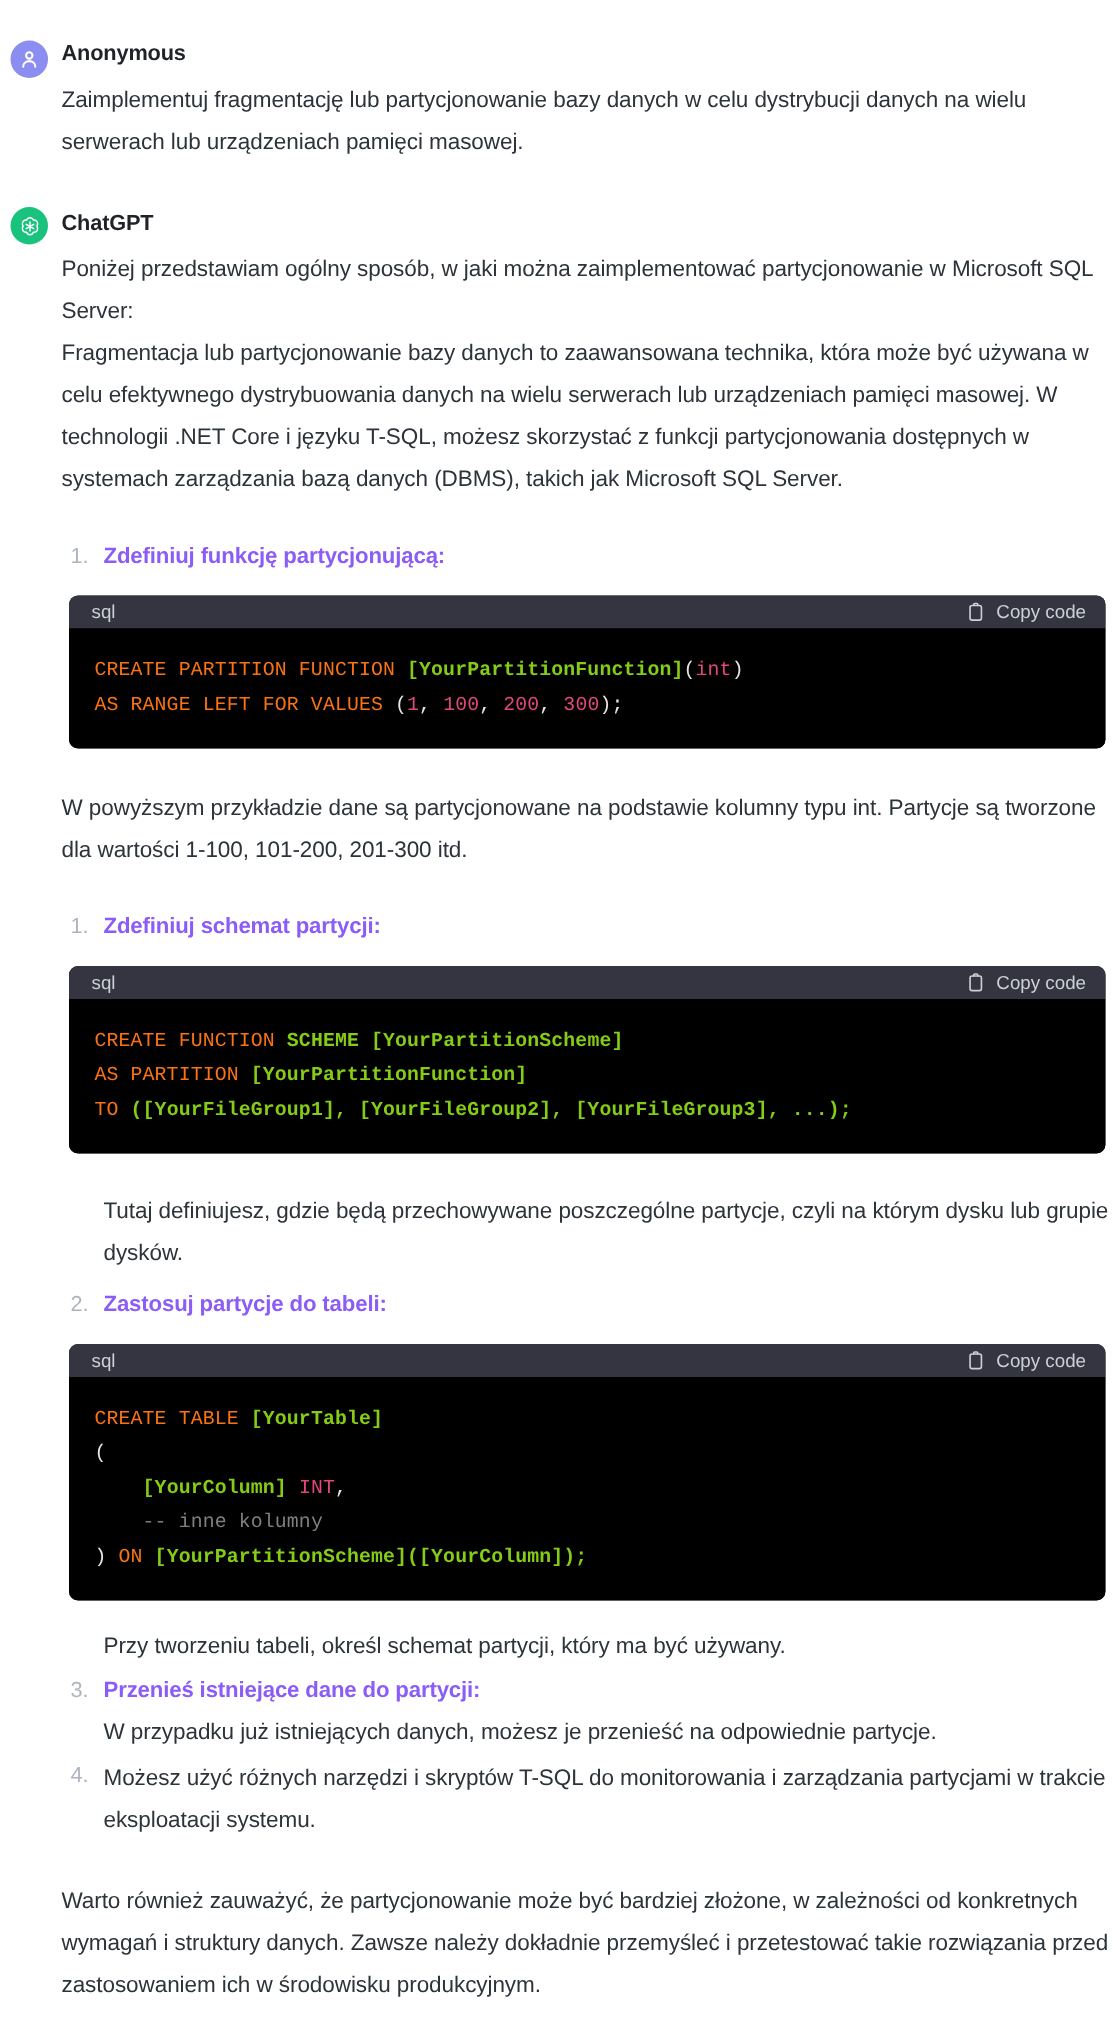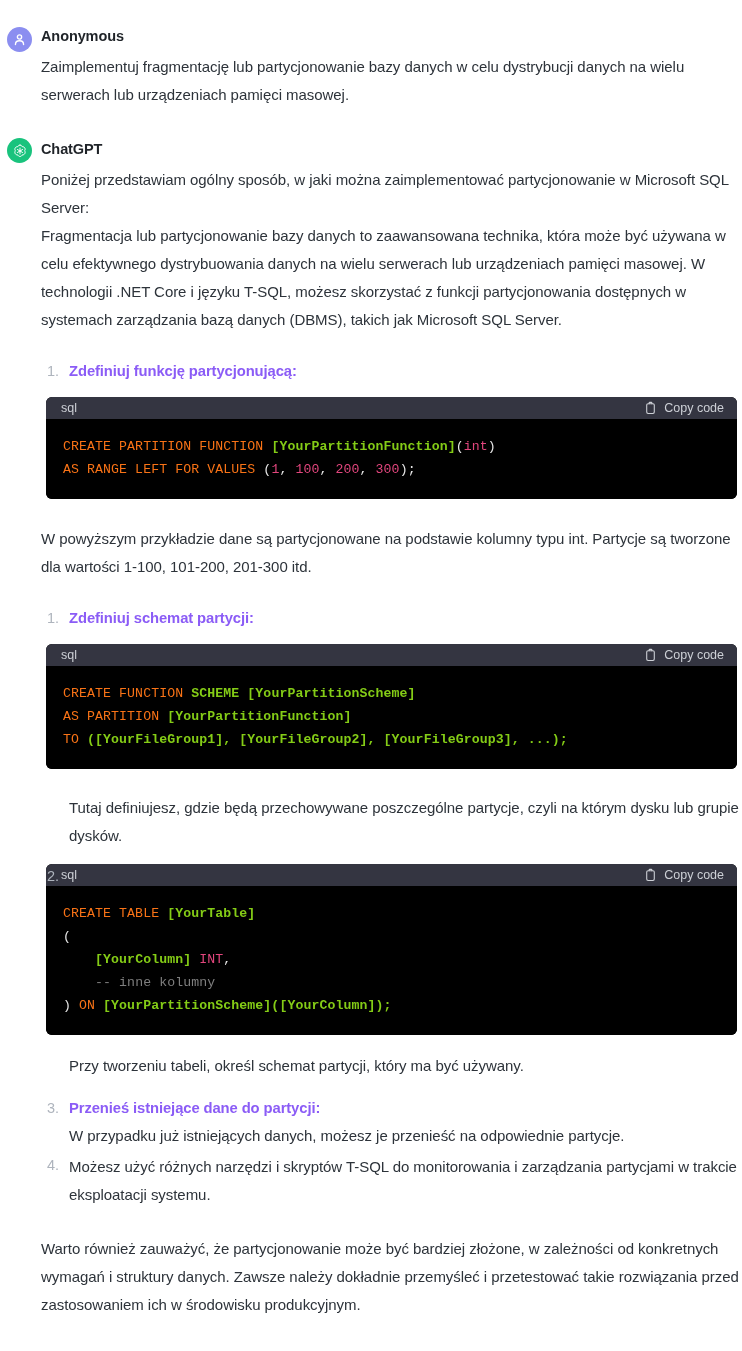--- a/index.html
+++ b/index.html
@@ -230,20 +230,21 @@
           </div>
           <pre class="code-body"><span class="kw">CREATE FUNCTION</span> <span class="id">SCHEME</span> <span class="id">[YourPartitionScheme]</span>
 <span class="kw">AS PARTITION</span> <span class="id">[YourPartitionFunction]</span>
 <span class="kw">TO</span> <span class="id">([YourFileGroup1], [YourFileGroup2], [YourFileGroup3], ...);</span></pre>
         </div>
 
         <p class="step-body" style="margin-top:25px;">Tutaj definiujesz, gdzie będą przechowywane poszczególne partycje, czyli na którym dysku lub grupie dysków.</p>
       </li>
 
       <li style="margin-top:8px;">
+        <div class="step-title">Zastosuj partycje do tabeli:</div>
 
         <div class="codeblock" style="margin-left:-23px;">
           <div class="code-header">
             <span class="code-lang">sql</span>
             <button class="copy-btn">
               <span>
                 <svg width="13" height="14" viewBox="0 0 24 24" fill="none" stroke="#cdd0d6" stroke-width="2" stroke-linecap="round" stroke-linejoin="round">
                   <rect x="5" y="4" width="14" height="18" rx="2.5"></rect>
                   <path d="M9.5 4V2.8A1.2 1.2 0 0 1 10.7 1.6h2.6A1.2 1.2 0 0 1 14.5 2.8V4"></path>
                 </svg>
@@ -254,21 +255,21 @@
           <pre class="code-body"><span class="kw">CREATE TABLE</span> <span class="id">[YourTable]</span>
 <span class="pun">(</span>
     <span class="id">[YourColumn]</span> <span class="typ">INT</span><span class="pun">,</span>
     <span class="cmt">-- inne kolumny</span>
 <span class="pun">)</span> <span class="kw">ON</span> <span class="id">[YourPartitionScheme]([YourColumn]);</span></pre>
         </div>
 
         <p class="step-body" style="margin-top:17px;">Przy tworzeniu tabeli, określ schemat partycji, który ma być używany.</p>
       </li>
 
-      <li style="margin-top:16px;">
+      <li style="margin-top:3px;">
         <div class="step-title">Przenieś istniejące dane do partycji:</div>
         <p class="step-body">W przypadku już istniejących danych, możesz je przenieść na odpowiednie partycje.</p>
       </li>
 
       <li style="margin-top:3px;">
         <p class="step-body">Możesz użyć różnych narzędzi i skryptów T-SQL do monitorowania i zarządzania partycjami w trakcie eksploatacji systemu.</p>
       </li>
     </ol>
 
     <p class="prose" style="margin-top:26px;">Warto również zauważyć, że partycjonowanie może być bardziej złożone, w zależności od konkretnych wymagań i struktury danych. Zawsze należy dokładnie przemyśleć i przetestować takie rozwiązania przed zastosowaniem ich w środowisku produkcyjnym.</p>

